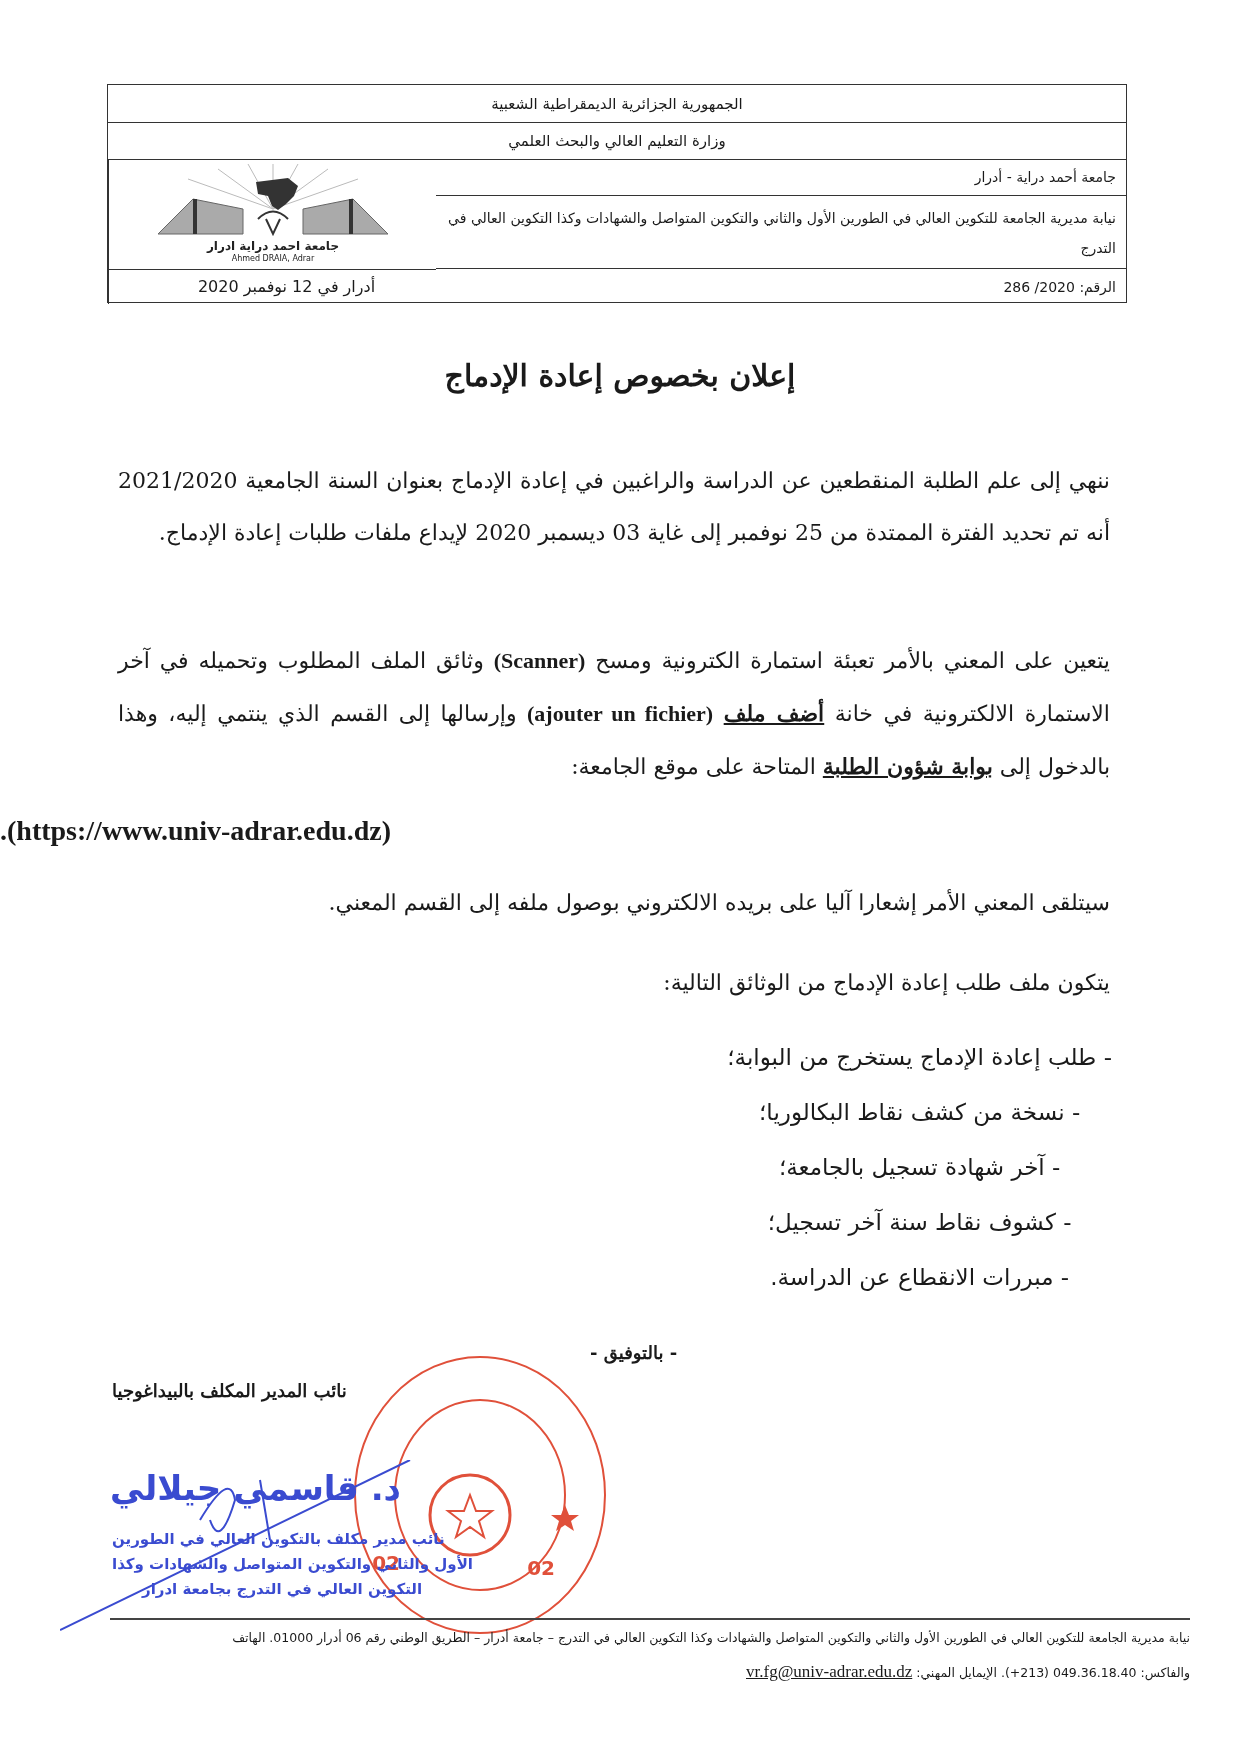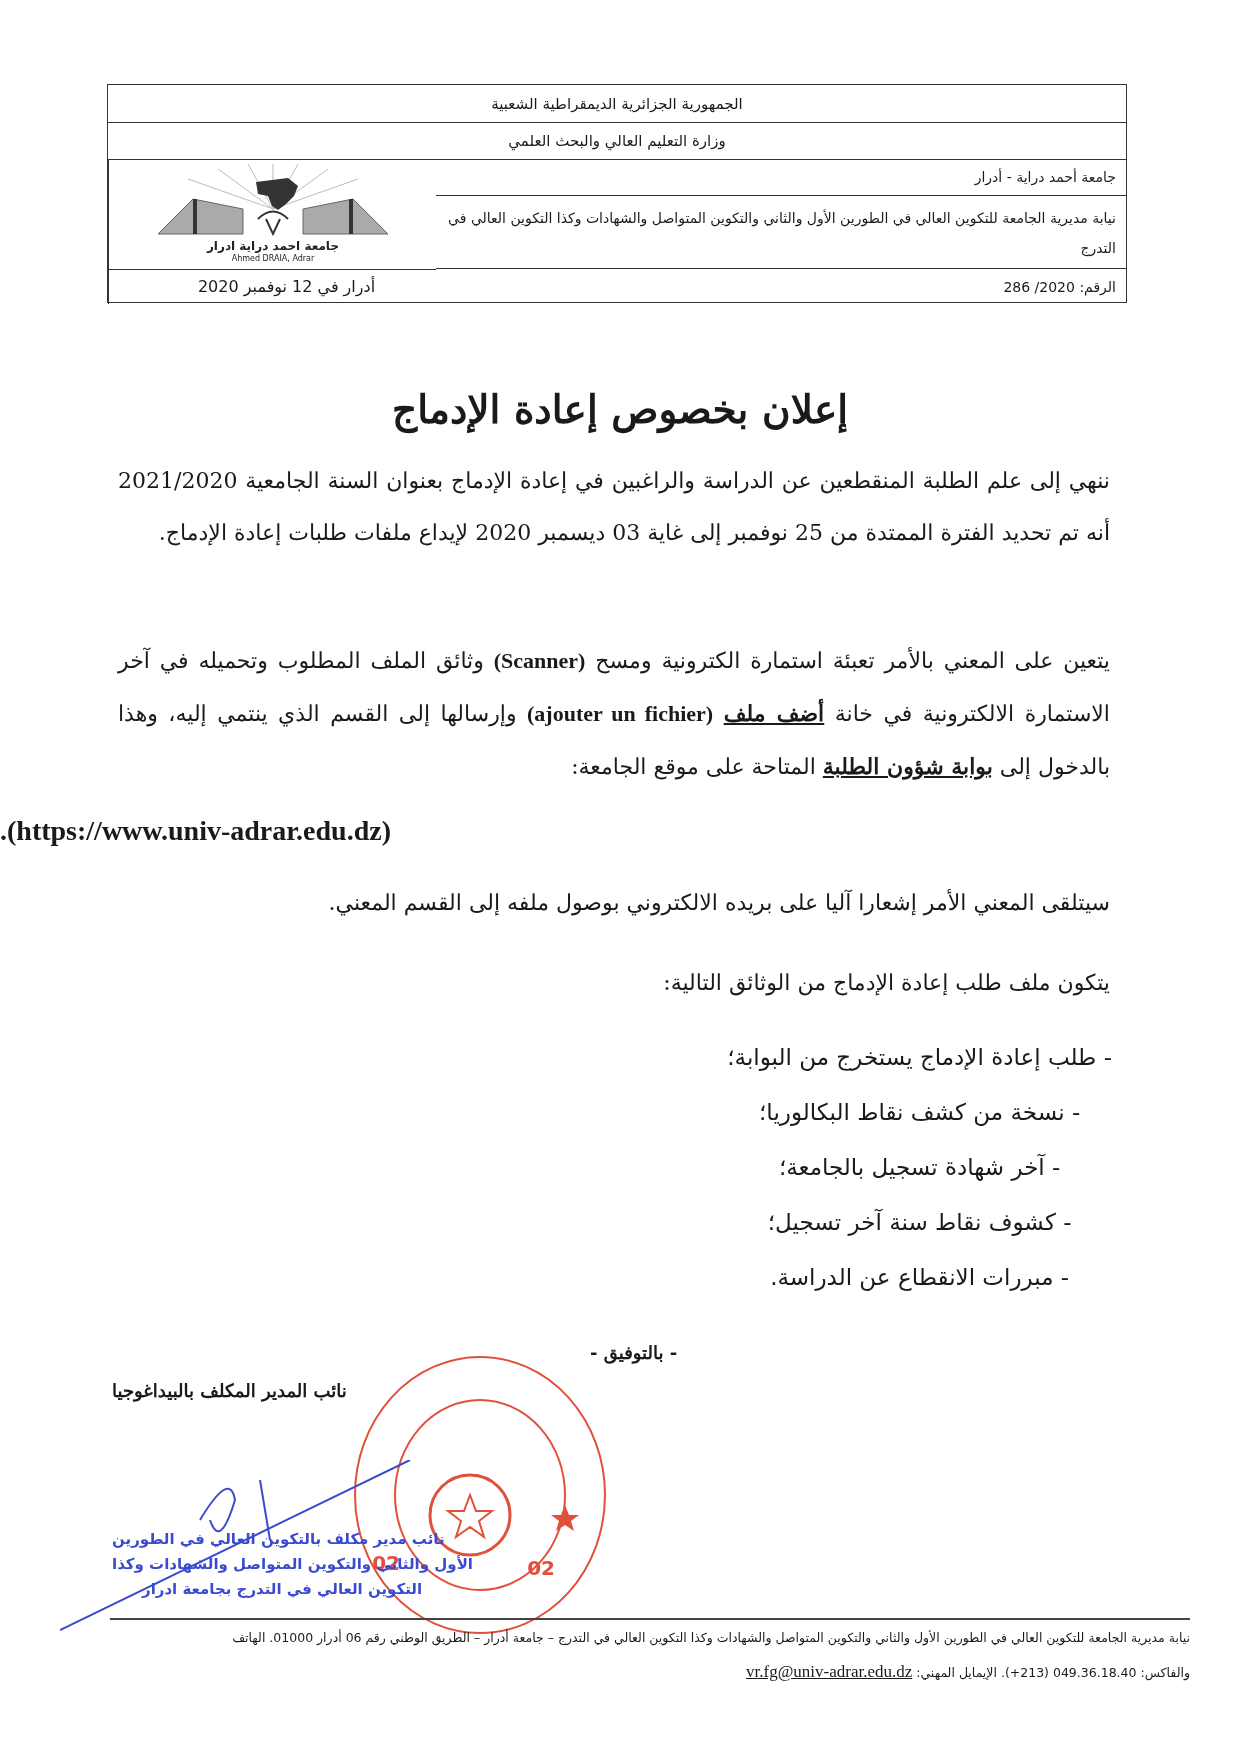--- a/index.html
+++ b/index.html
@@ -20,21 +20,21 @@
     .hdr-left { position: absolute; left: 0; top: 74px; width: 328px; height: 145px; border-left: 1.5px solid #333; box-sizing: border-box; }
     .hdr-left-logo { position: absolute; left: 0; right: 0; top: 0; height: 110px; border-bottom: 1.5px solid #333; display: flex; align-items: center; justify-content: center; }
     .hdr-left-date { position: absolute; left: 0; right: 0; top: 110px; height: 35px; display: flex; align-items: center; justify-content: center; font-size: 16px; margin-left: 28px; }
     .hdr-right { position: absolute; right: 0; top: 74px; left: 328px; height: 145px; }
     .hr-univ { position: absolute; right: 0; left: 0; top: 0; height: 36px; border-bottom: 1.5px solid #333; display: flex; align-items: center; padding-right: 10px; font-size: 14px; }
     .hr-dept { position: absolute; right: 0; left: 0; top: 36px; height: 74px; border-bottom: 1.5px solid #333; padding: 8px 10px 0 10px; font-size: 14px; line-height: 30px; box-sizing: border-box; }
     .hr-ref { position: absolute; right: 0; left: 0; top: 110px; height: 35px; display: flex; align-items: center; padding-right: 10px; font-size: 14px; }
 
     .title {
       position: absolute; left: 0; right: 0; top: 358px; text-align: center;
-      font-family: "DejaVu Serif", serif; font-weight: bold; font-size: 39px; margin-top: 28px;
+      font-family: "DejaVu Serif", serif; font-weight: bold; font-size: 30px;
     }
     .body-text {
       position: absolute; left: 118px; right: 130px;
       font-family: "DejaVu Serif", serif; font-size: 22px; line-height: 52px; text-align: justify;
     }
     .p1 { top: 455px; text-indent: 0; }
     .p2 { top: 635px; }
     .url { position: absolute; left: 0; right: 0; top: 815px; text-align: left; direction: ltr; font-family: "Liberation Serif", serif; font-weight: bold; font-size: 28px; }
     .p3 { position: absolute; right: 130px; top: 890px; font-family: "DejaVu Serif", serif; font-size: 22px; }
     .p4 { position: absolute; right: 130px; top: 970px; font-family: "DejaVu Serif", serif; font-size: 22px; }
@@ -140,20 +140,21 @@
     <polygon points="225,160 229,170 239,170 231,176 234,186 225,180 216,186 219,176 211,170 221,170" fill="#e0503a"></polygon>
     <text x="215" y="230" font-size="20" font-weight="bold" fill="#e0503a" font-family="DejaVu Sans, sans-serif">02</text>
     <text x="60" y="225" font-size="20" font-weight="bold" fill="#e0503a" font-family="DejaVu Sans, sans-serif">02</text>
   </svg>
 
   <svg class="sig" viewBox="0 0 360 180">
     <path d="M0 170 L350 0" stroke="#3a4bd0" stroke-width="2" fill="none"></path>
     <path d="M140 60 Q170 10 175 40 Q160 90 150 60 M200 20 L210 80" stroke="#3a4bd0" stroke-width="2" fill="none"></path>
   </svg>
 
+  <div class="sig-name">د. قاسمي جيلالي</div>
   <div class="sig-sub" style="top:1530px;">نائب مدير مكلف بالتكوين العالي في الطورين</div>
   <div class="sig-sub" style="top:1555px;">الأول والثاني والتكوين المتواصل والشهادات وكذا</div>
   <div class="sig-sub" style="top:1580px; left:105px;">التكوين العالي في التدرج بجامعة ادرار</div>
 
   <div class="footer-line"></div>
   <div class="footer1">نيابة مديرية الجامعة للتكوين العالي في الطورين الأول والثاني والتكوين المتواصل والشهادات وكذا التكوين العالي في التدرج – جامعة أدرار – الطريق الوطني رقم 06 أدرار 01000. الهاتف</div>
   <div class="footer2">
     <span>والفاكس: 049.36.18.40 (213+). الإيمايل المهني:</span>
     <span class="email">vr.fg@univ-adrar.edu.dz</span>
   </div>

